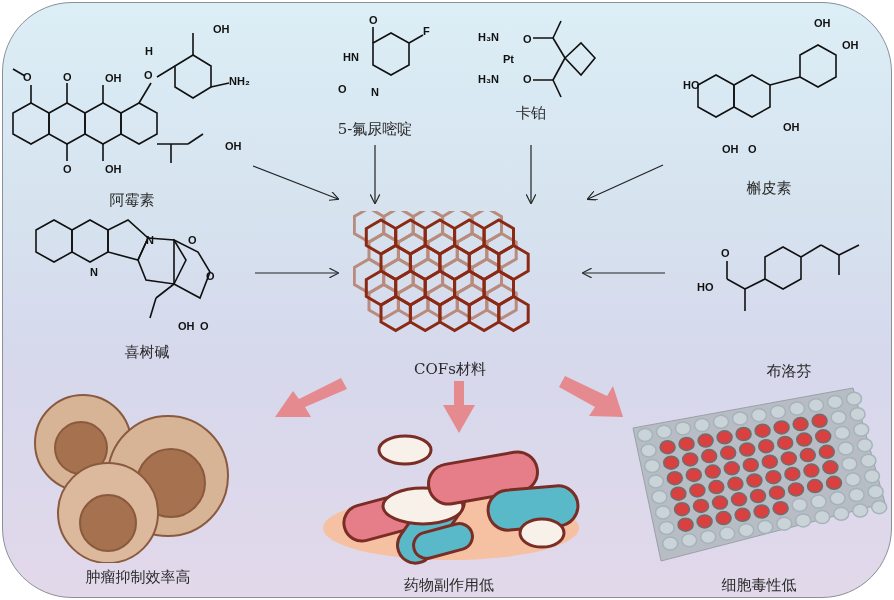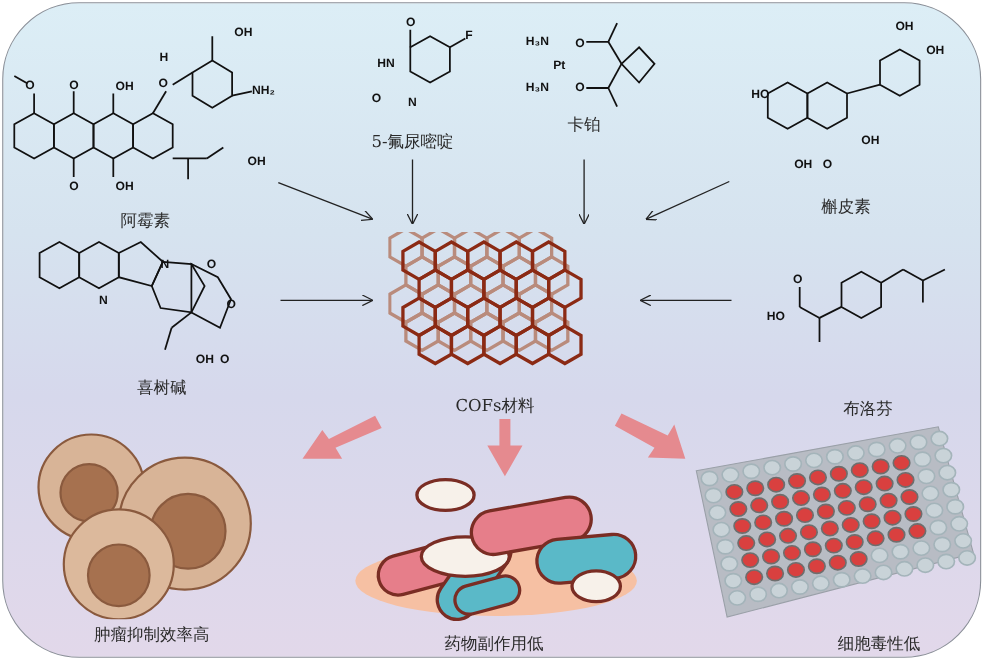--- a/index.html
+++ b/index.html
@@ -316,15 +316,15 @@
       <ellipse cx="104.2" cy="150.6" rx="7.5" ry="6.5" fill="#c9d3d8" stroke="#a4b4ba" stroke-width="1.5"></ellipse>
       <ellipse cx="123.2" cy="147.3" rx="7.5" ry="6.5" fill="#c9d3d8" stroke="#a4b4ba" stroke-width="1.5"></ellipse>
       <ellipse cx="142.2" cy="144" rx="7.5" ry="6.5" fill="#c9d3d8" stroke="#a4b4ba" stroke-width="1.5"></ellipse>
       <ellipse cx="161.2" cy="140.7" rx="7.5" ry="6.5" fill="#c9d3d8" stroke="#a4b4ba" stroke-width="1.5"></ellipse>
       <ellipse cx="180.2" cy="137.4" rx="7.5" ry="6.5" fill="#c9d3d8" stroke="#a4b4ba" stroke-width="1.5"></ellipse>
       <ellipse cx="199.2" cy="134.1" rx="7.5" ry="6.5" fill="#c9d3d8" stroke="#a4b4ba" stroke-width="1.5"></ellipse>
       <ellipse cx="218.2" cy="130.8" rx="7.5" ry="6.5" fill="#c9d3d8" stroke="#a4b4ba" stroke-width="1.5"></ellipse>
       <ellipse cx="237.2" cy="127.5" rx="7.5" ry="6.5" fill="#c9d3d8" stroke="#a4b4ba" stroke-width="1.5"></ellipse>
       <ellipse cx="256.2" cy="124.2" rx="7.5" ry="6.5" fill="#c9d3d8" stroke="#a4b4ba" stroke-width="1.5"></ellipse>
     </svg>
-  <div class="label" style="left:796px;top:573px">细胞毒性低</div>
+  <div class="label" style="left:756px;top:573px">细胞毒性低</div>
 
 </div>
 
 </body></html>

